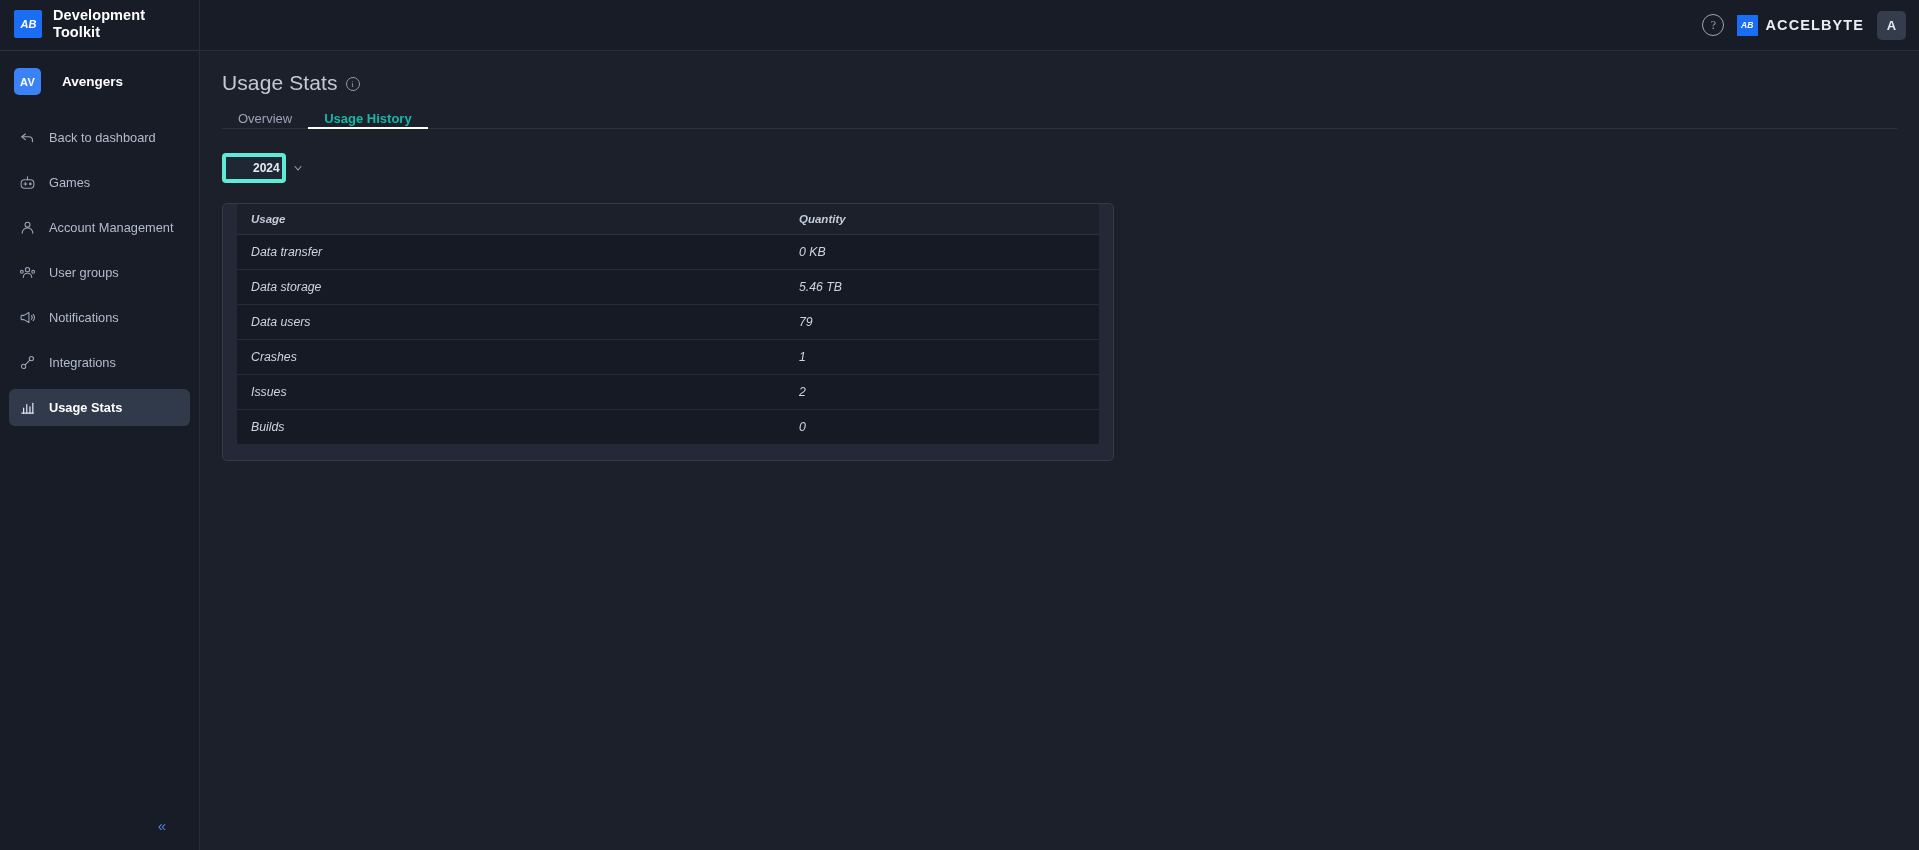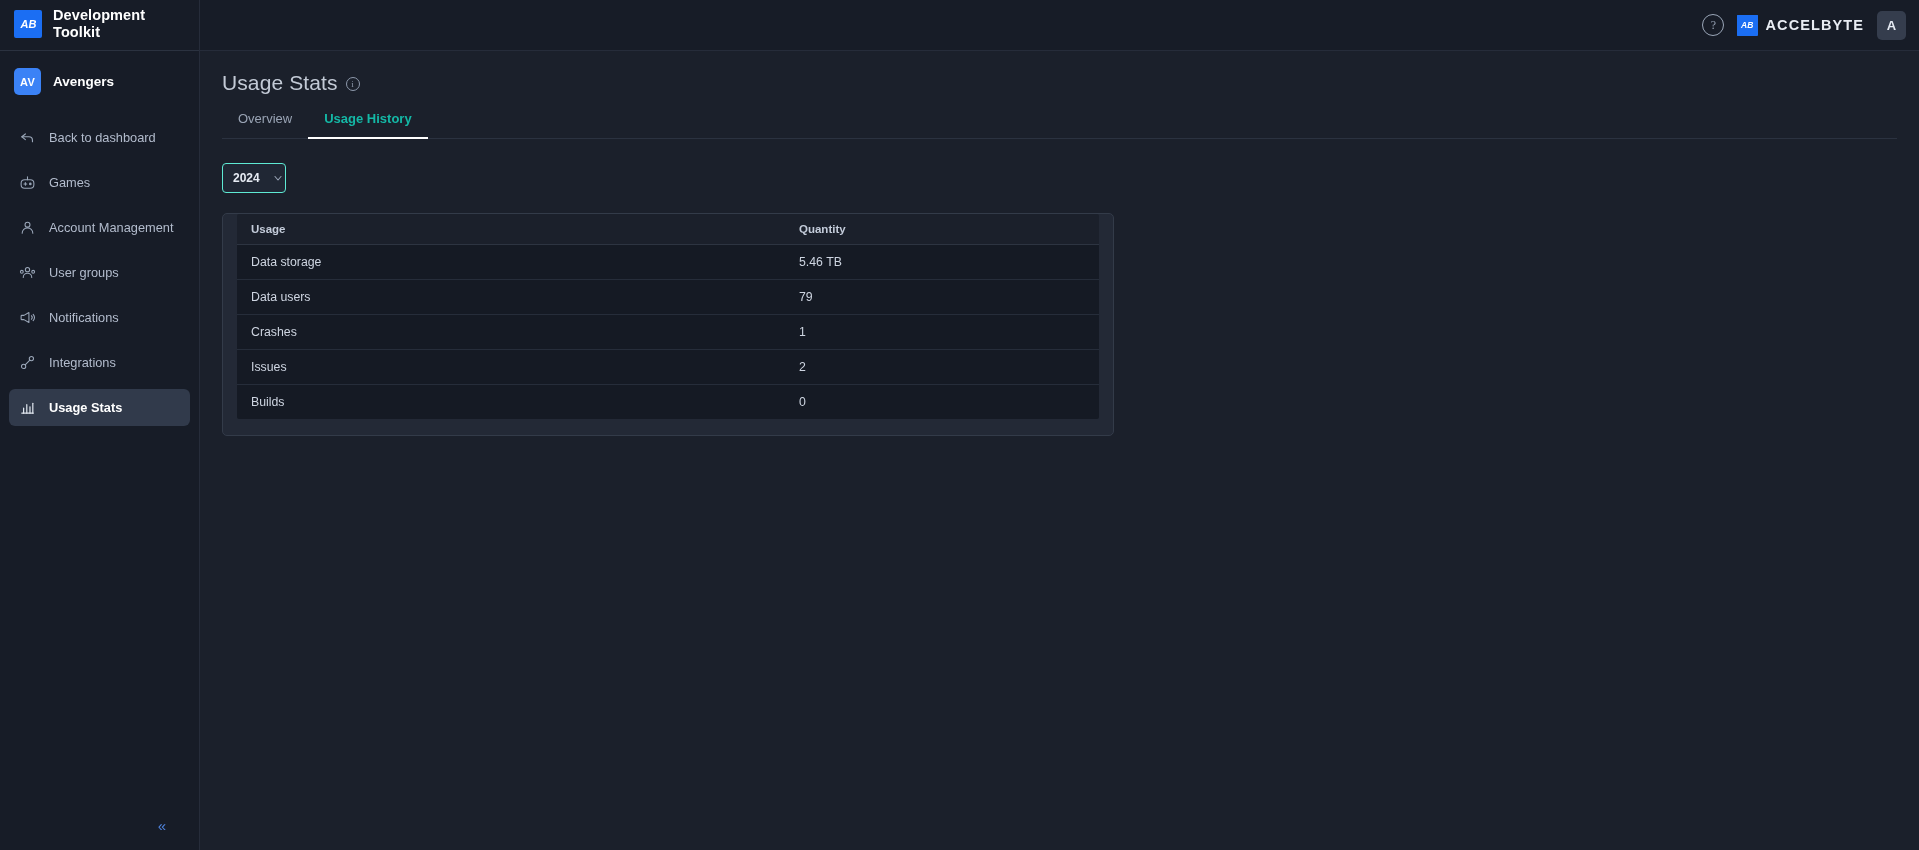--- a/index.html
+++ b/index.html
@@ -58,21 +58,21 @@
     font-size: 14.5px;
     font-weight: 700;
     color: #ffffff;
     line-height: 1.18;
     letter-spacing: .1px;
   }
 
   .org {
     display: flex;
     align-items: center;
-    gap: 12px;
+    gap: 21px;
     padding: 10px 14px;
     margin-top: 7px;
   }
   .org-badge {
     width: 27px; height: 27px;
     flex: 0 0 27px;
     border-radius: 5px;
     background: #3b82f6;
     color: #ffffff;
     font-size: 11px;
@@ -246,44 +246,44 @@
   }
 
   .tabs {
     display: flex;
     align-items: flex-end;
     gap: 0;
     border-bottom: 1px solid #2b3240;
     margin-bottom: 24px;
   }
   .tab {
-    padding: 5px 16px 11px 16px;
+    padding: 5px 16px 1px 16px;
     font-size: 13px;
     color: #9aa4b5;
     cursor: pointer;
     border-bottom: 2px solid transparent;
     margin-bottom: -1px;
     white-space: nowrap;
   }
   .tab.active {
     color: #14b8a6;
     font-weight: 700;
     border-bottom-color: #ffffff;
   }
 
   .year-select {
     display: inline-flex;
     align-items: center;
     justify-content: space-between;
     gap: 12px;
     width: 64px;
     height: 30px;
-    padding: 0 10px;
+    padding: 0 27px;
     background: #202734;
-    border: 1px solid #5eead4;
+    border: 4px solid #5eead4;
     border-radius: 4px;
     color: #e6ebf3;
     font-size: 12px;
     font-weight: 700;
     cursor: pointer;
     margin-bottom: 20px;
   }
   .year-select .chev { color: #96a1b2; display:flex; }
 
   .card {
@@ -311,20 +311,21 @@
 
   .table-wrap {
     margin: 0 14px 16px 14px;
     border-radius: 2px;
     overflow: hidden;
   }
   table {
     width: 100%;
     border-collapse: collapse;
     table-layout: fixed;
+    font-style: italic;
   }
   thead th {
     background: #1b202b;
     color: #c4ccda;
     font-size: 11.5px;
     font-weight: 700;
     text-align: left;
     padding: 9px 0 9px 14px;
     border-bottom: 1px solid #2d3441;
   }
@@ -492,20 +493,24 @@
         <div class="table-wrap">
           <table>
             <thead>
               <tr>
                 <th class="col-usage">Usage</th>
                 <th class="col-qty">Quantity</th>
               </tr>
             </thead>
             <tbody>
               <tr>
+                <td>Data transfer</td>
+                <td>0 KB</td>
+              </tr>
+              <tr>
                 <td>Data storage</td>
                 <td>5.46 TB</td>
               </tr>
               <tr>
                 <td>Data users</td>
                 <td>79</td>
               </tr>
               <tr>
                 <td>Crashes</td>
                 <td>1</td>

